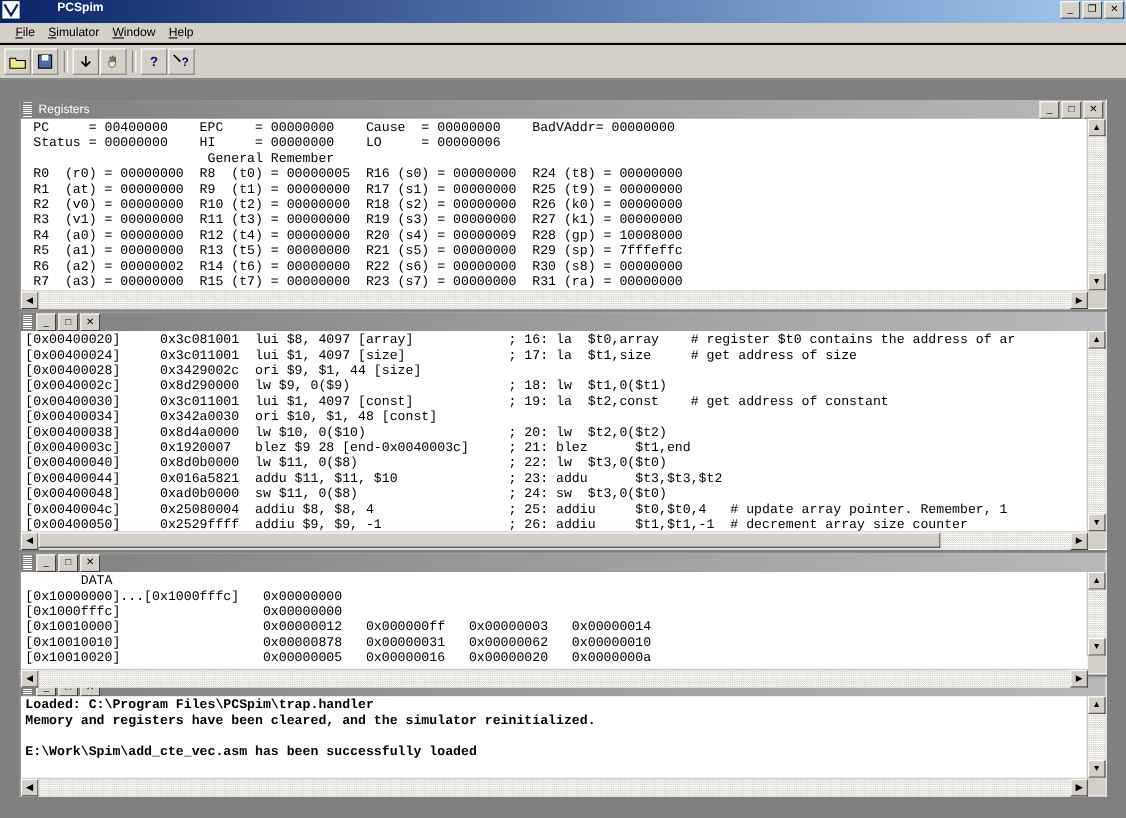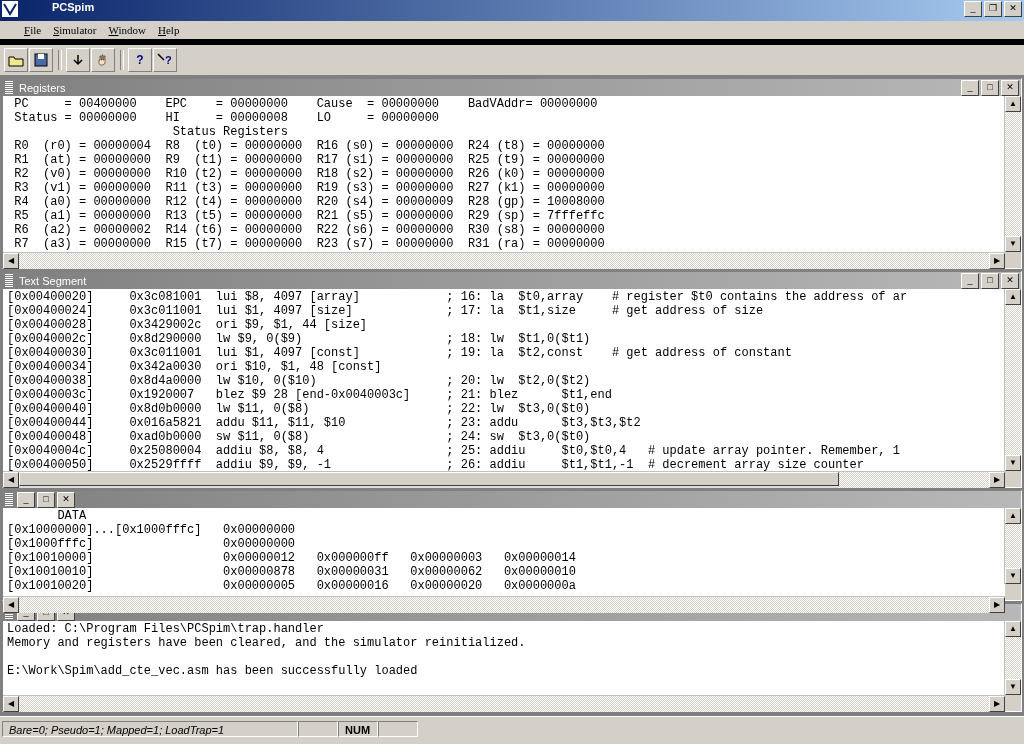--- a/index.html
+++ b/index.html
@@ -8,31 +8,31 @@
   .titlebar{height:19px;background:linear-gradient(to right,#0a246a,#a6caf0);
     color:#fff;display:flex;padding:1px 2px;gap:30px;}
   .titlebar .icon{width:16px;height:16px;display:inline-block;margin-right:4px;}
   .titlebar .title{font-weight:bold;flex:1;font-size:11px;}
   .winbtns{display:flex;gap:2px;}
   .winbtn{width:16px;height:14px;background:#d4d0c8;
     border:1px solid;border-color:#fff #404040 #404040 #fff;
     font-size:9px;line-height:12px;text-align:center;color:#000;
     font-family:"Small Fonts",Arial;cursor:default;}
   .menubar{height:18px;background:#d4d0c8;display:flex;align-items:center;
-    border-bottom:6px solid #000000;padding-left:18px;font-family:Liberation Serif, serif;}
+    border-bottom:2px solid #000000;padding-left:8px;}
   .menuitem{padding:2px 6px;font-size:11px;}
   .menuitem u{text-decoration:underline;}
   .toolbar{height:26px;background:#d4d0c8;display:flex;align-items:center;
     border-bottom:1px solid #808080;padding:2px 4px;}
   .tbtn{width:22px;height:22px;border:1px solid;border-color:#fff #808080 #808080 #fff;
     margin-right:1px;display:flex;align-items:center;justify-content:center;
     background:#d4d0c8;font-size:12px;}
   .tsep{width:2px;height:20px;border-left:1px solid #808080;border-right:1px solid #fff;
     margin:0 4px;}
-  .workspace{position:relative;background:#808080;padding:2px;}
+  .workspace{position:relative;background:#808080;padding:18px;}
   .panel{border:1px solid;border-color:#808080 #fff #fff #808080;margin-bottom:2px;
     background:#d4d0c8;}
   .paneltitle{height:17px;background:linear-gradient(to right,#808080,#b8b8b8);
     color:#fff;display:flex;align-items:center;padding:0 2px;}
   .paneltitle .ptxt{flex:1;font-size:11px;padding-left:2px;}
   .paneltitle .grip{width:8px;height:14px;
     background:repeating-linear-gradient(#fff 0 1px,#808080 1px 2px);margin-right:4px;}
   .panebody{background:#fff;position:relative;overflow:hidden;}
   .panecontent{font-family:"Courier New",monospace;font-size:12px;line-height:14px;
     white-space:pre;padding:1px 4px;color:#000;}
@@ -120,23 +120,23 @@
       <span class="ptxt">Registers</span>
       <div class="winbtns">
         <div class="winbtn">_</div>
         <div class="winbtn">□</div>
         <div class="winbtn">✕</div>
       </div>
     </div>
     <div class="panewrap" style="height:172px;">
       <div class="panebody" style="height:156px;margin-right:16px;">
         <div class="panecontent"><span> PC     = 00400000    EPC    = 00000000    Cause  = 00000000    BadVAddr= 00000000</span>
-<span> Status = 00000000    HI     = 00000008    LO     = 00000000</span>
-<span>                       Status Registers</span>
-<span> R0  (r0) = 00000004  R8  (t0) = 00000000  R16 (s0) = 00000000  R24 (t8) = 00000000</span>
+<span> Status = 00000000    HI     = 00000000    LO     = 00000006</span>
+<span>                       General Remember</span>
+<span> R0  (r0) = 00000000  R8  (t0) = 00000005  R16 (s0) = 00000000  R24 (t8) = 00000000</span>
 <span> R1  (at) = 00000000  R9  (t1) = 00000000  R17 (s1) = 00000000  R25 (t9) = 00000000</span>
 <span> R2  (v0) = 00000000  R10 (t2) = 00000000  R18 (s2) = 00000000  R26 (k0) = 00000000</span>
 <span> R3  (v1) = 00000000  R11 (t3) = 00000000  R19 (s3) = 00000000  R27 (k1) = 00000000</span>
 <span> R4  (a0) = 00000000  R12 (t4) = 00000000  R20 (s4) = 00000009  R28 (gp) = 10008000</span>
 <span> R5  (a1) = 00000000  R13 (t5) = 00000000  R21 (s5) = 00000000  R29 (sp) = 7fffeffc</span>
 <span> R6  (a2) = 00000002  R14 (t6) = 00000000  R22 (s6) = 00000000  R30 (s8) = 00000000</span>
 <span> R7  (a3) = 00000000  R15 (t7) = 00000000  R23 (s7) = 00000000  R31 (ra) = 00000000</span></div>
       </div>
       <div class="vscroll">
         <div class="sbtn">▲</div>
@@ -148,21 +148,20 @@
         <div class="strack"></div>
         <div class="sbtn">▶</div>
       </div>
       <div class="corner"></div>
     </div>
   </div>
 
   <div class="panel">
     <div class="paneltitle">
       <div class="grip"></div>
-      <span class="ptxt">Text Segment</span>
       <div class="winbtns">
         <div class="winbtn">_</div>
         <div class="winbtn">□</div>
         <div class="winbtn">✕</div>
       </div>
     </div>
     <div class="panewrap" style="height:198px;">
       <div class="panebody" style="height:182px;margin-right:16px;">
         <div class="panecontent"><span>[0x00400020]     0x3c081001  lui $8, 4097 [array]            ; 16: la  $t0,array    # register $t0 contains the address of ar</span>
 <span>[0x00400024]     0x3c011001  lui $1, 4097 [size]             ; 17: la  $t1,size     # get address of size</span>
@@ -228,21 +227,21 @@
 
   <div class="panel">
     <div class="paneltitle">
       <div class="grip"></div>
       <div class="winbtns">
         <div class="winbtn">_</div>
         <div class="winbtn">□</div>
         <div class="winbtn">✕</div>
       </div>
     </div>
-    <div class="panewrap" style="height:90px;">
+    <div class="panewrap" style="height:90px;font-weight:bold;">
       <div class="panebody" style="height:74px;margin-right:16px;">
         <div class="panecontent"><span>Loaded: C:\Program Files\PCSpim\trap.handler</span>
 <span>Memory and registers have been cleared, and the simulator reinitialized.</span>
 <span></span>
 <span>E:\Work\Spim\add_cte_vec.asm has been successfully loaded</span></div>
       </div>
       <div class="vscroll">
         <div class="sbtn">▲</div>
         <div class="strack"></div>
         <div class="sbtn">▼</div>

